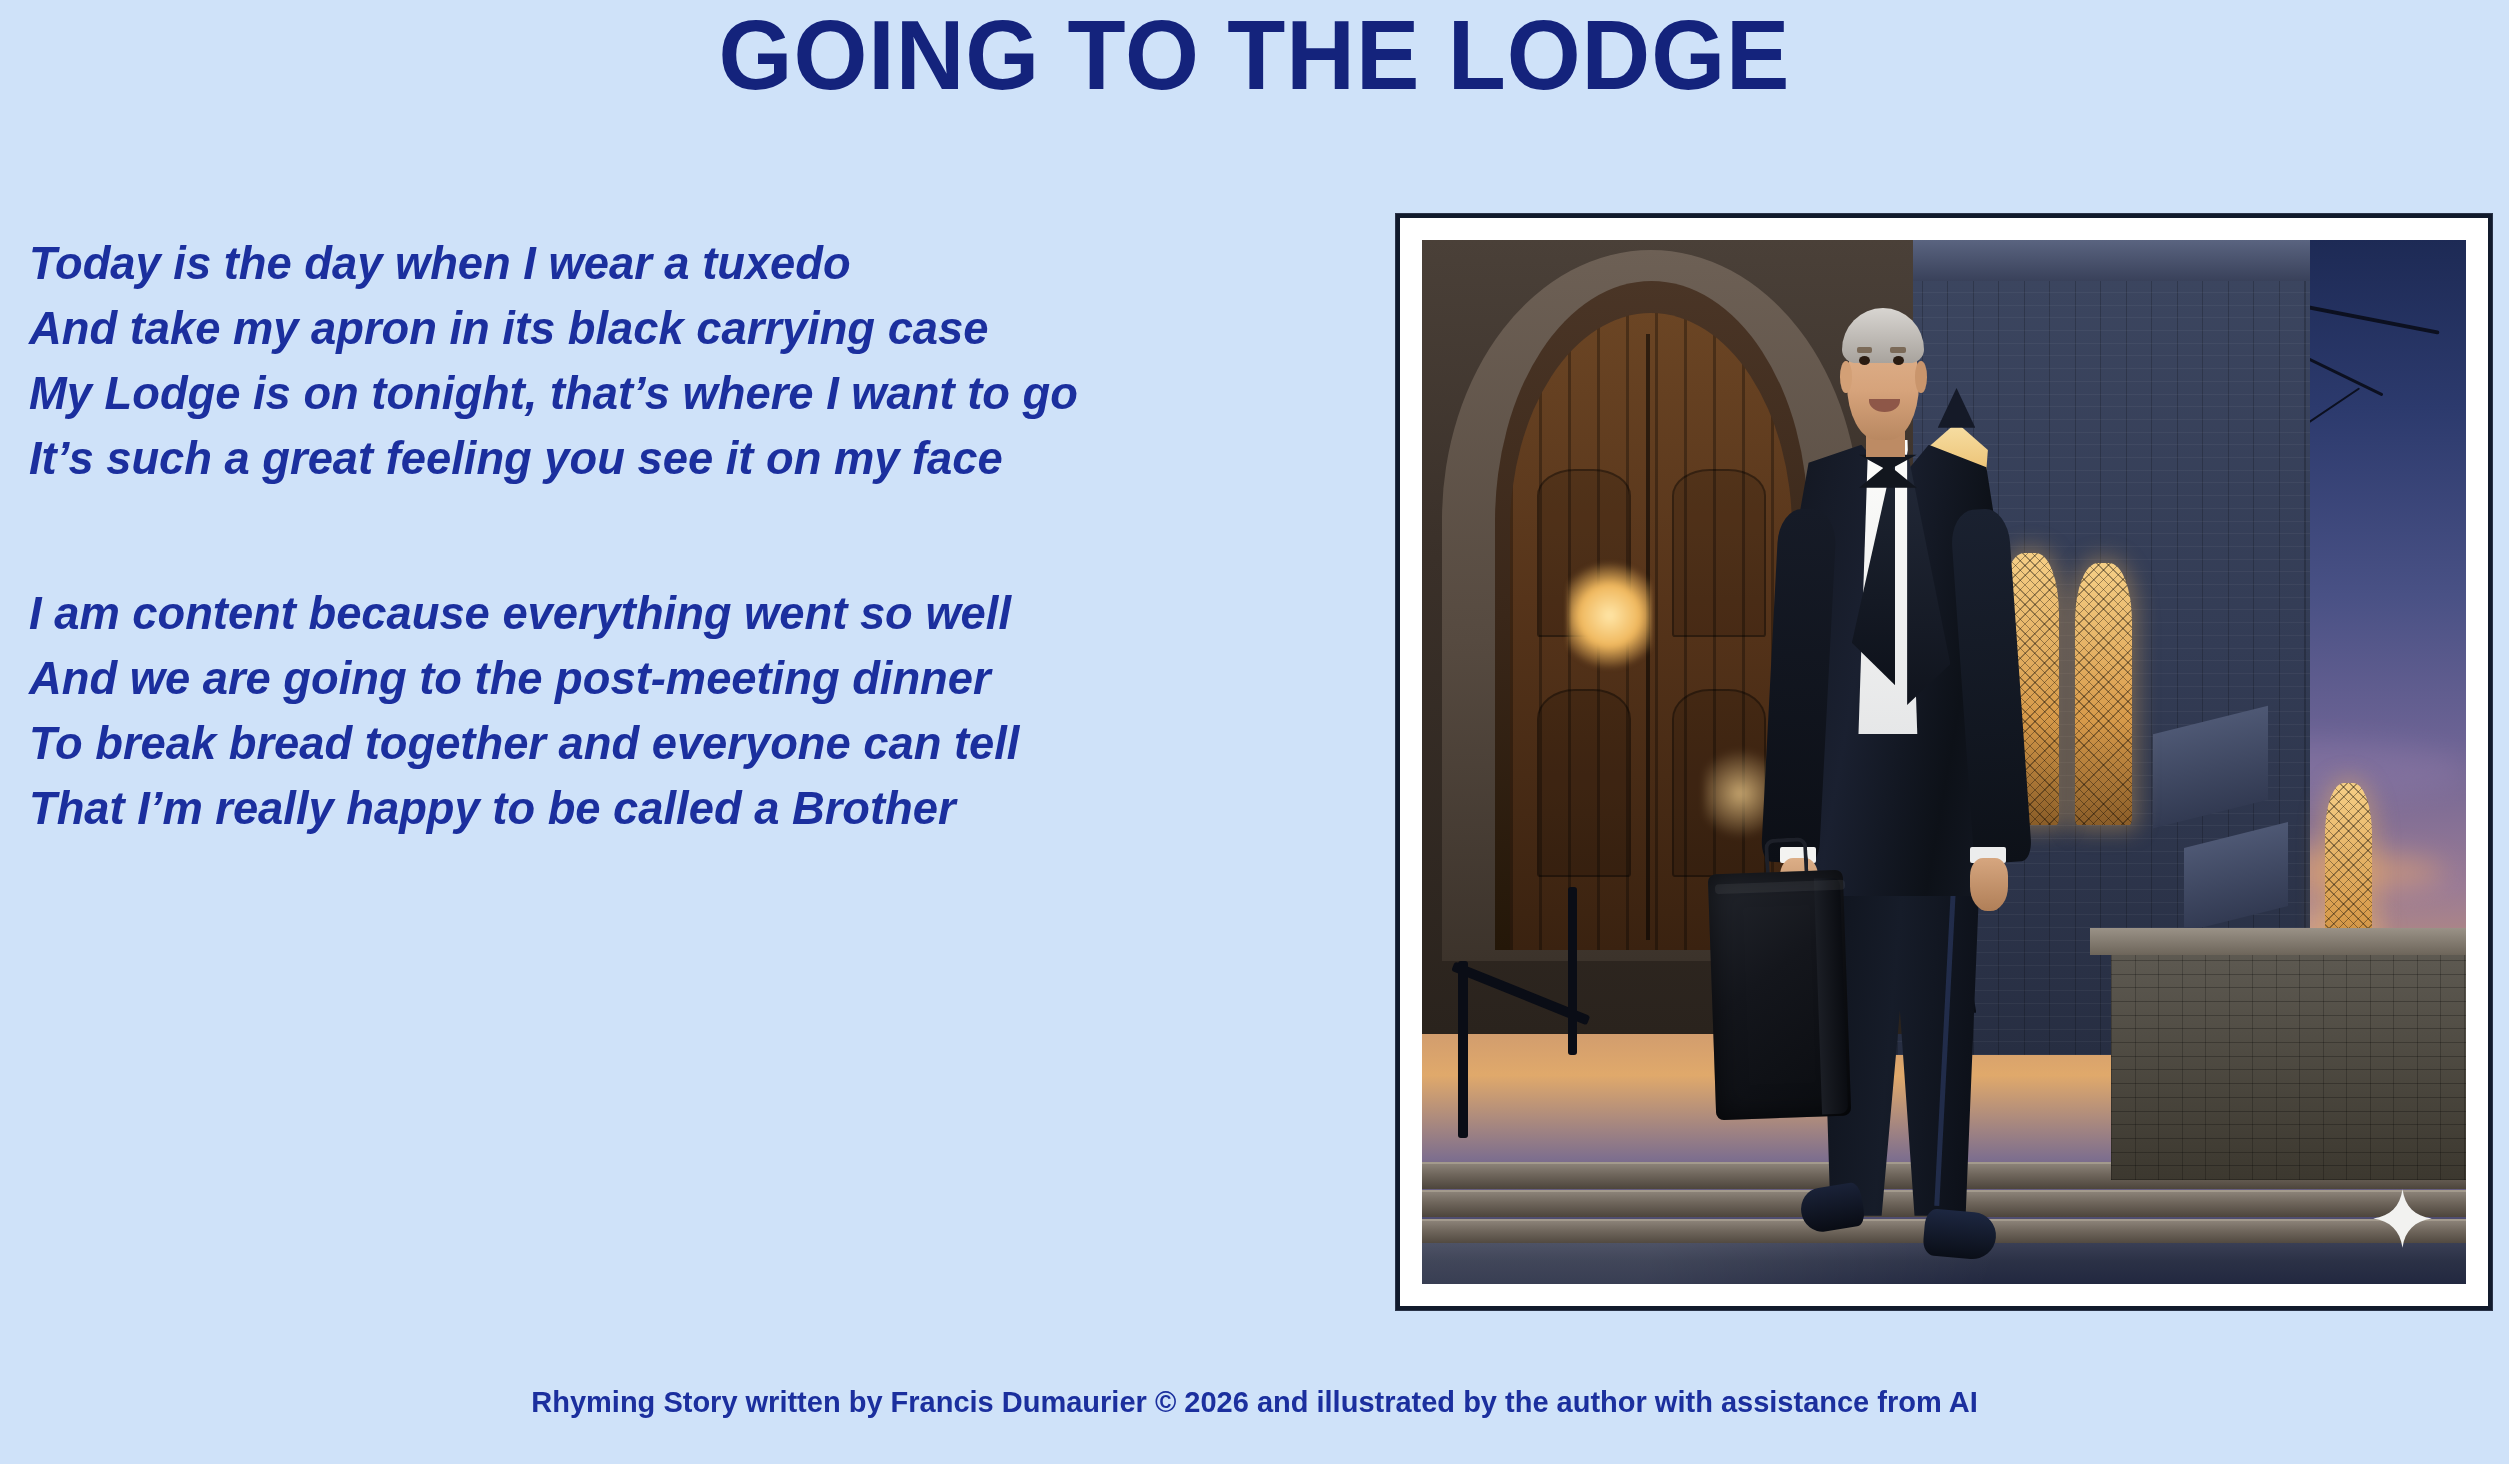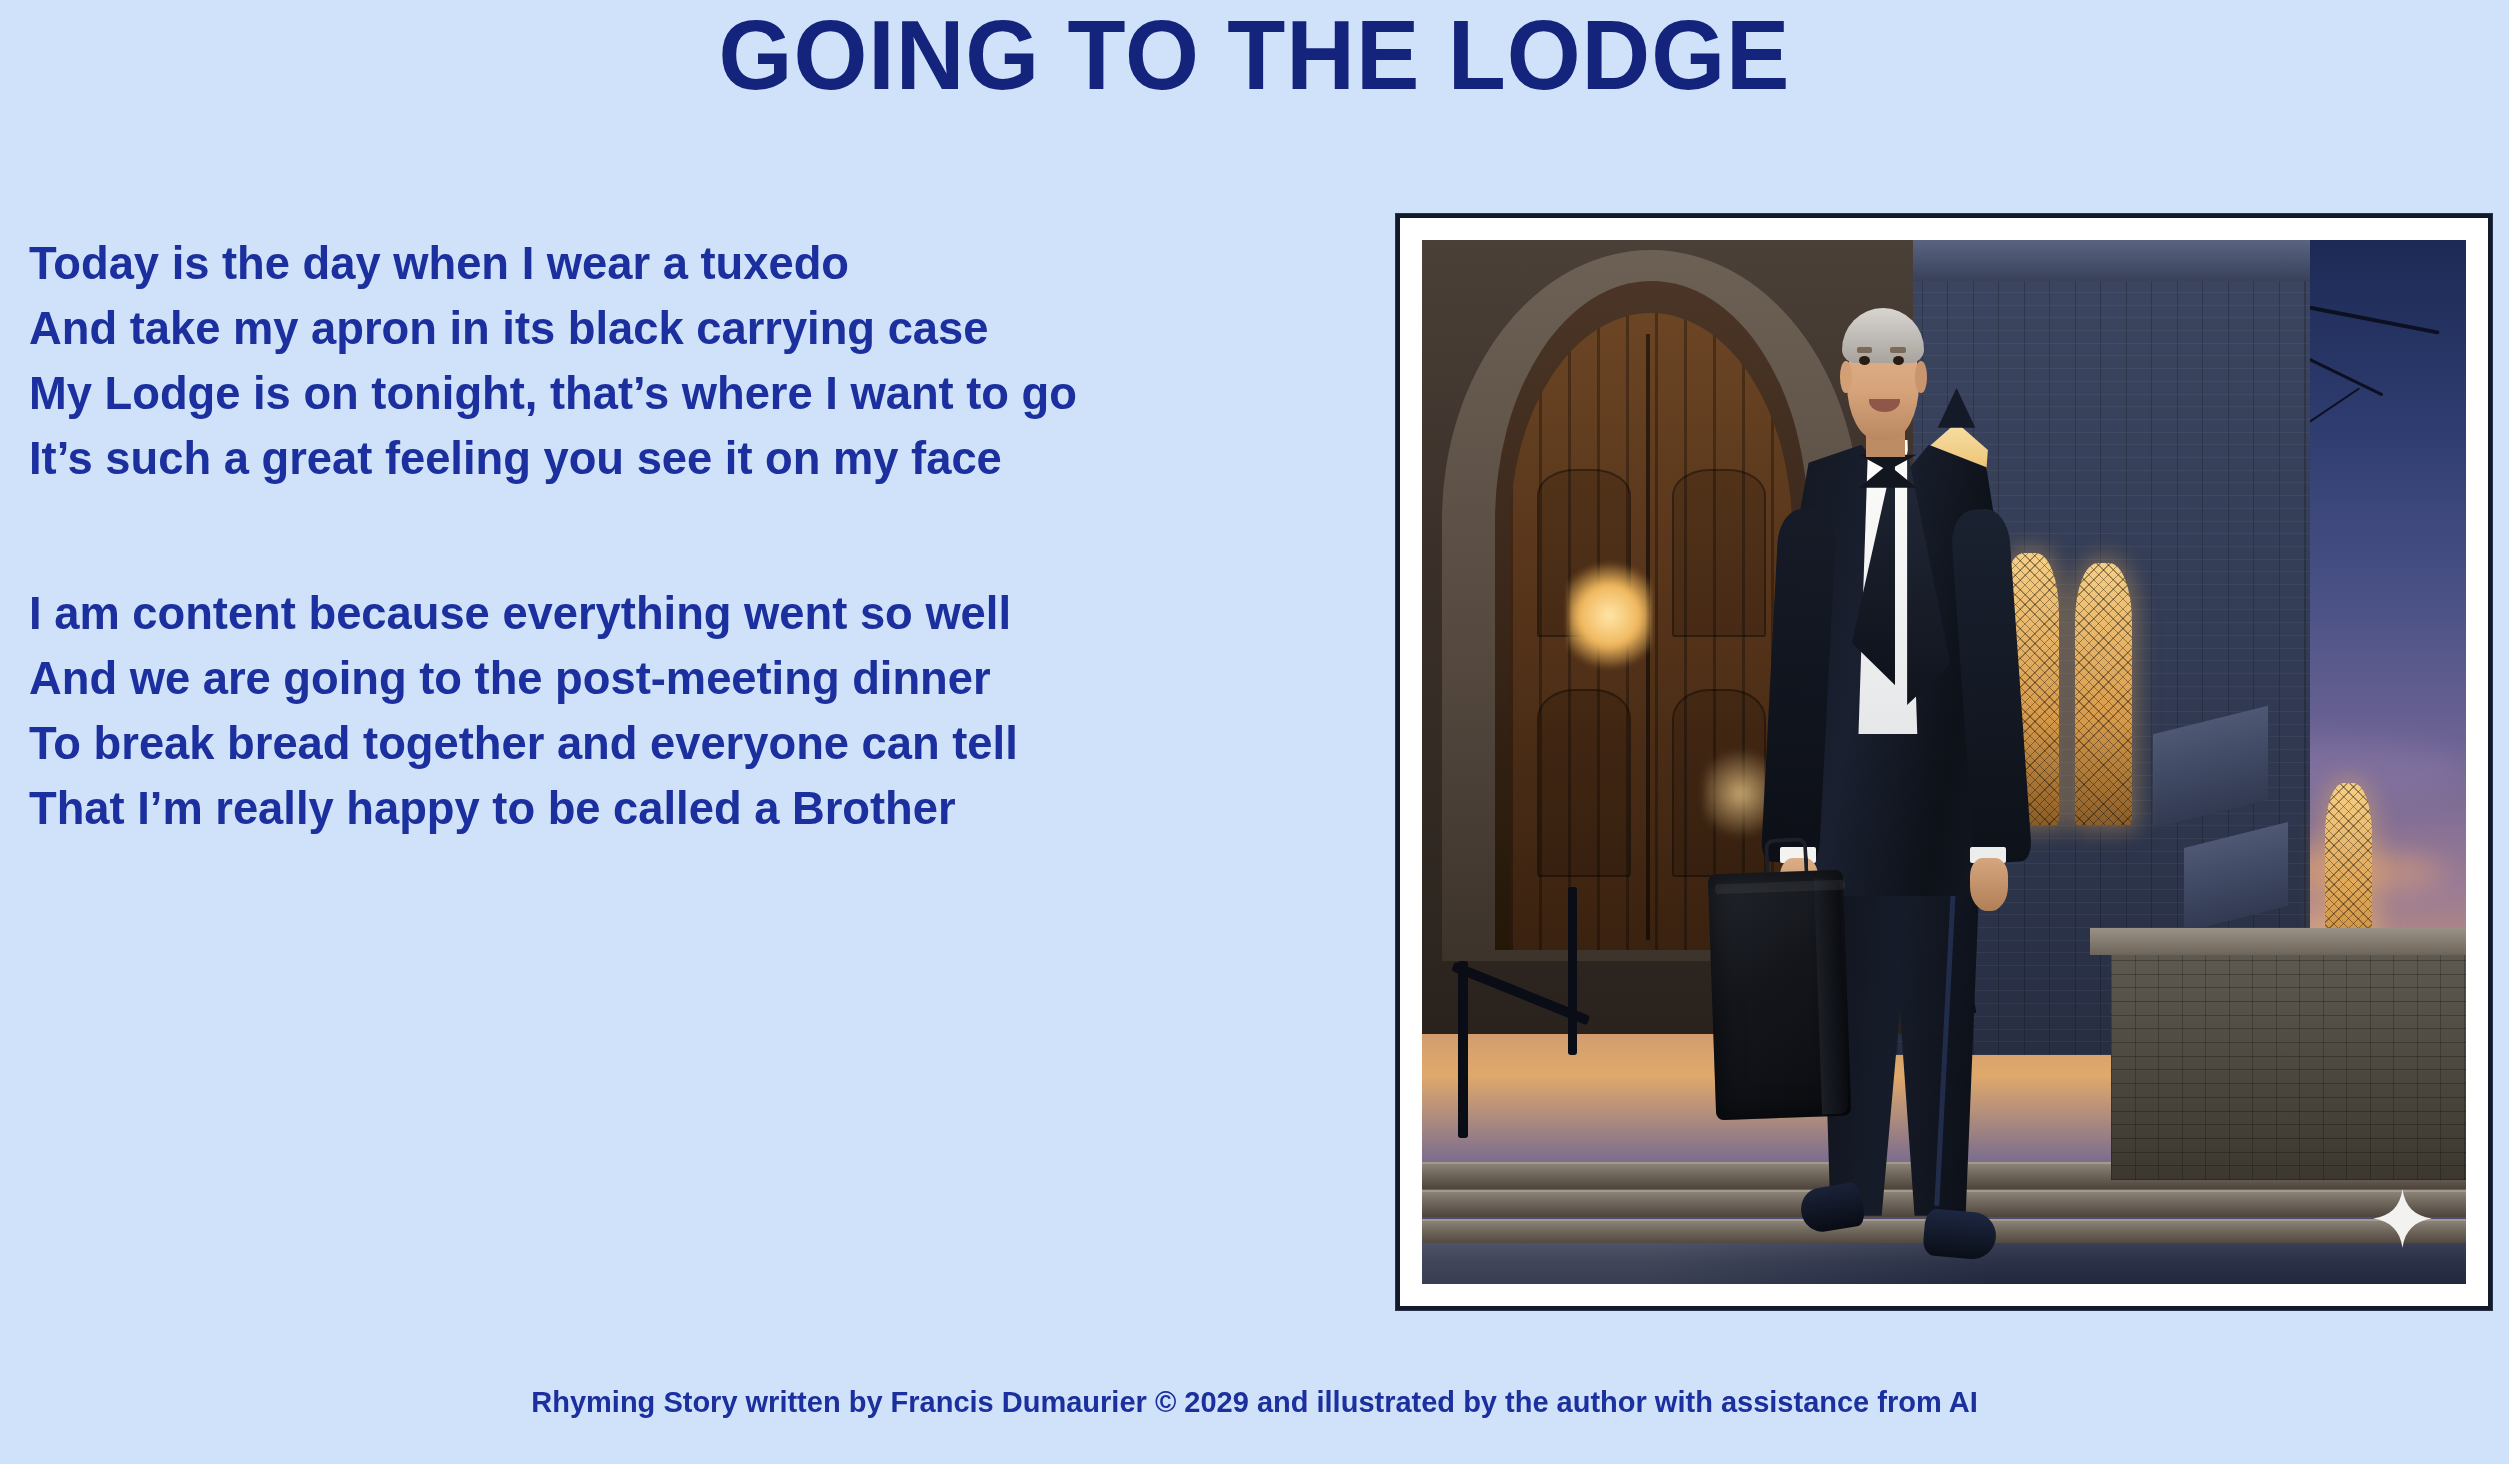--- a/index.html
+++ b/index.html
@@ -36,20 +36,21 @@
   
   .poem {
     position:absolute;
     left:29px;
     top:231px;
     width:1353px;
   }
 
   .stanza {
     margin-bottom:90px;
+    font-style:italic;
   }
   .stanza:last-child { margin-bottom:8px; }
 
   .line {
     font-family:"Liberation Sans", sans-serif;
     font-weight:bold;
     font-size:46px;
     line-height:65px;
     color:#1b2f9e;
     white-space:nowrap;
@@ -602,16 +603,16 @@
         <div class="case-seam"></div>
       </div>
 
       <svg class="sparkle" viewBox="0 0 100 100">
         <path d="M50 2 C54 30 70 46 98 50 C70 54 54 70 50 98 C46 70 30 54 2 50 C30 46 46 30 50 2 Z" fill="#f2f2f0"></path>
       </svg>
 
     </div>
   </div>
 
-  <div class="footer">Rhyming Story written by Francis Dumaurier © 2029 and illustrated by the author with assistance from AI</div>
+  <div class="footer">Rhyming Story written by Francis Dumaurier © 2026 and illustrated by the author with assistance from AI</div>
 
 </div>
 
 
 </body></html>

